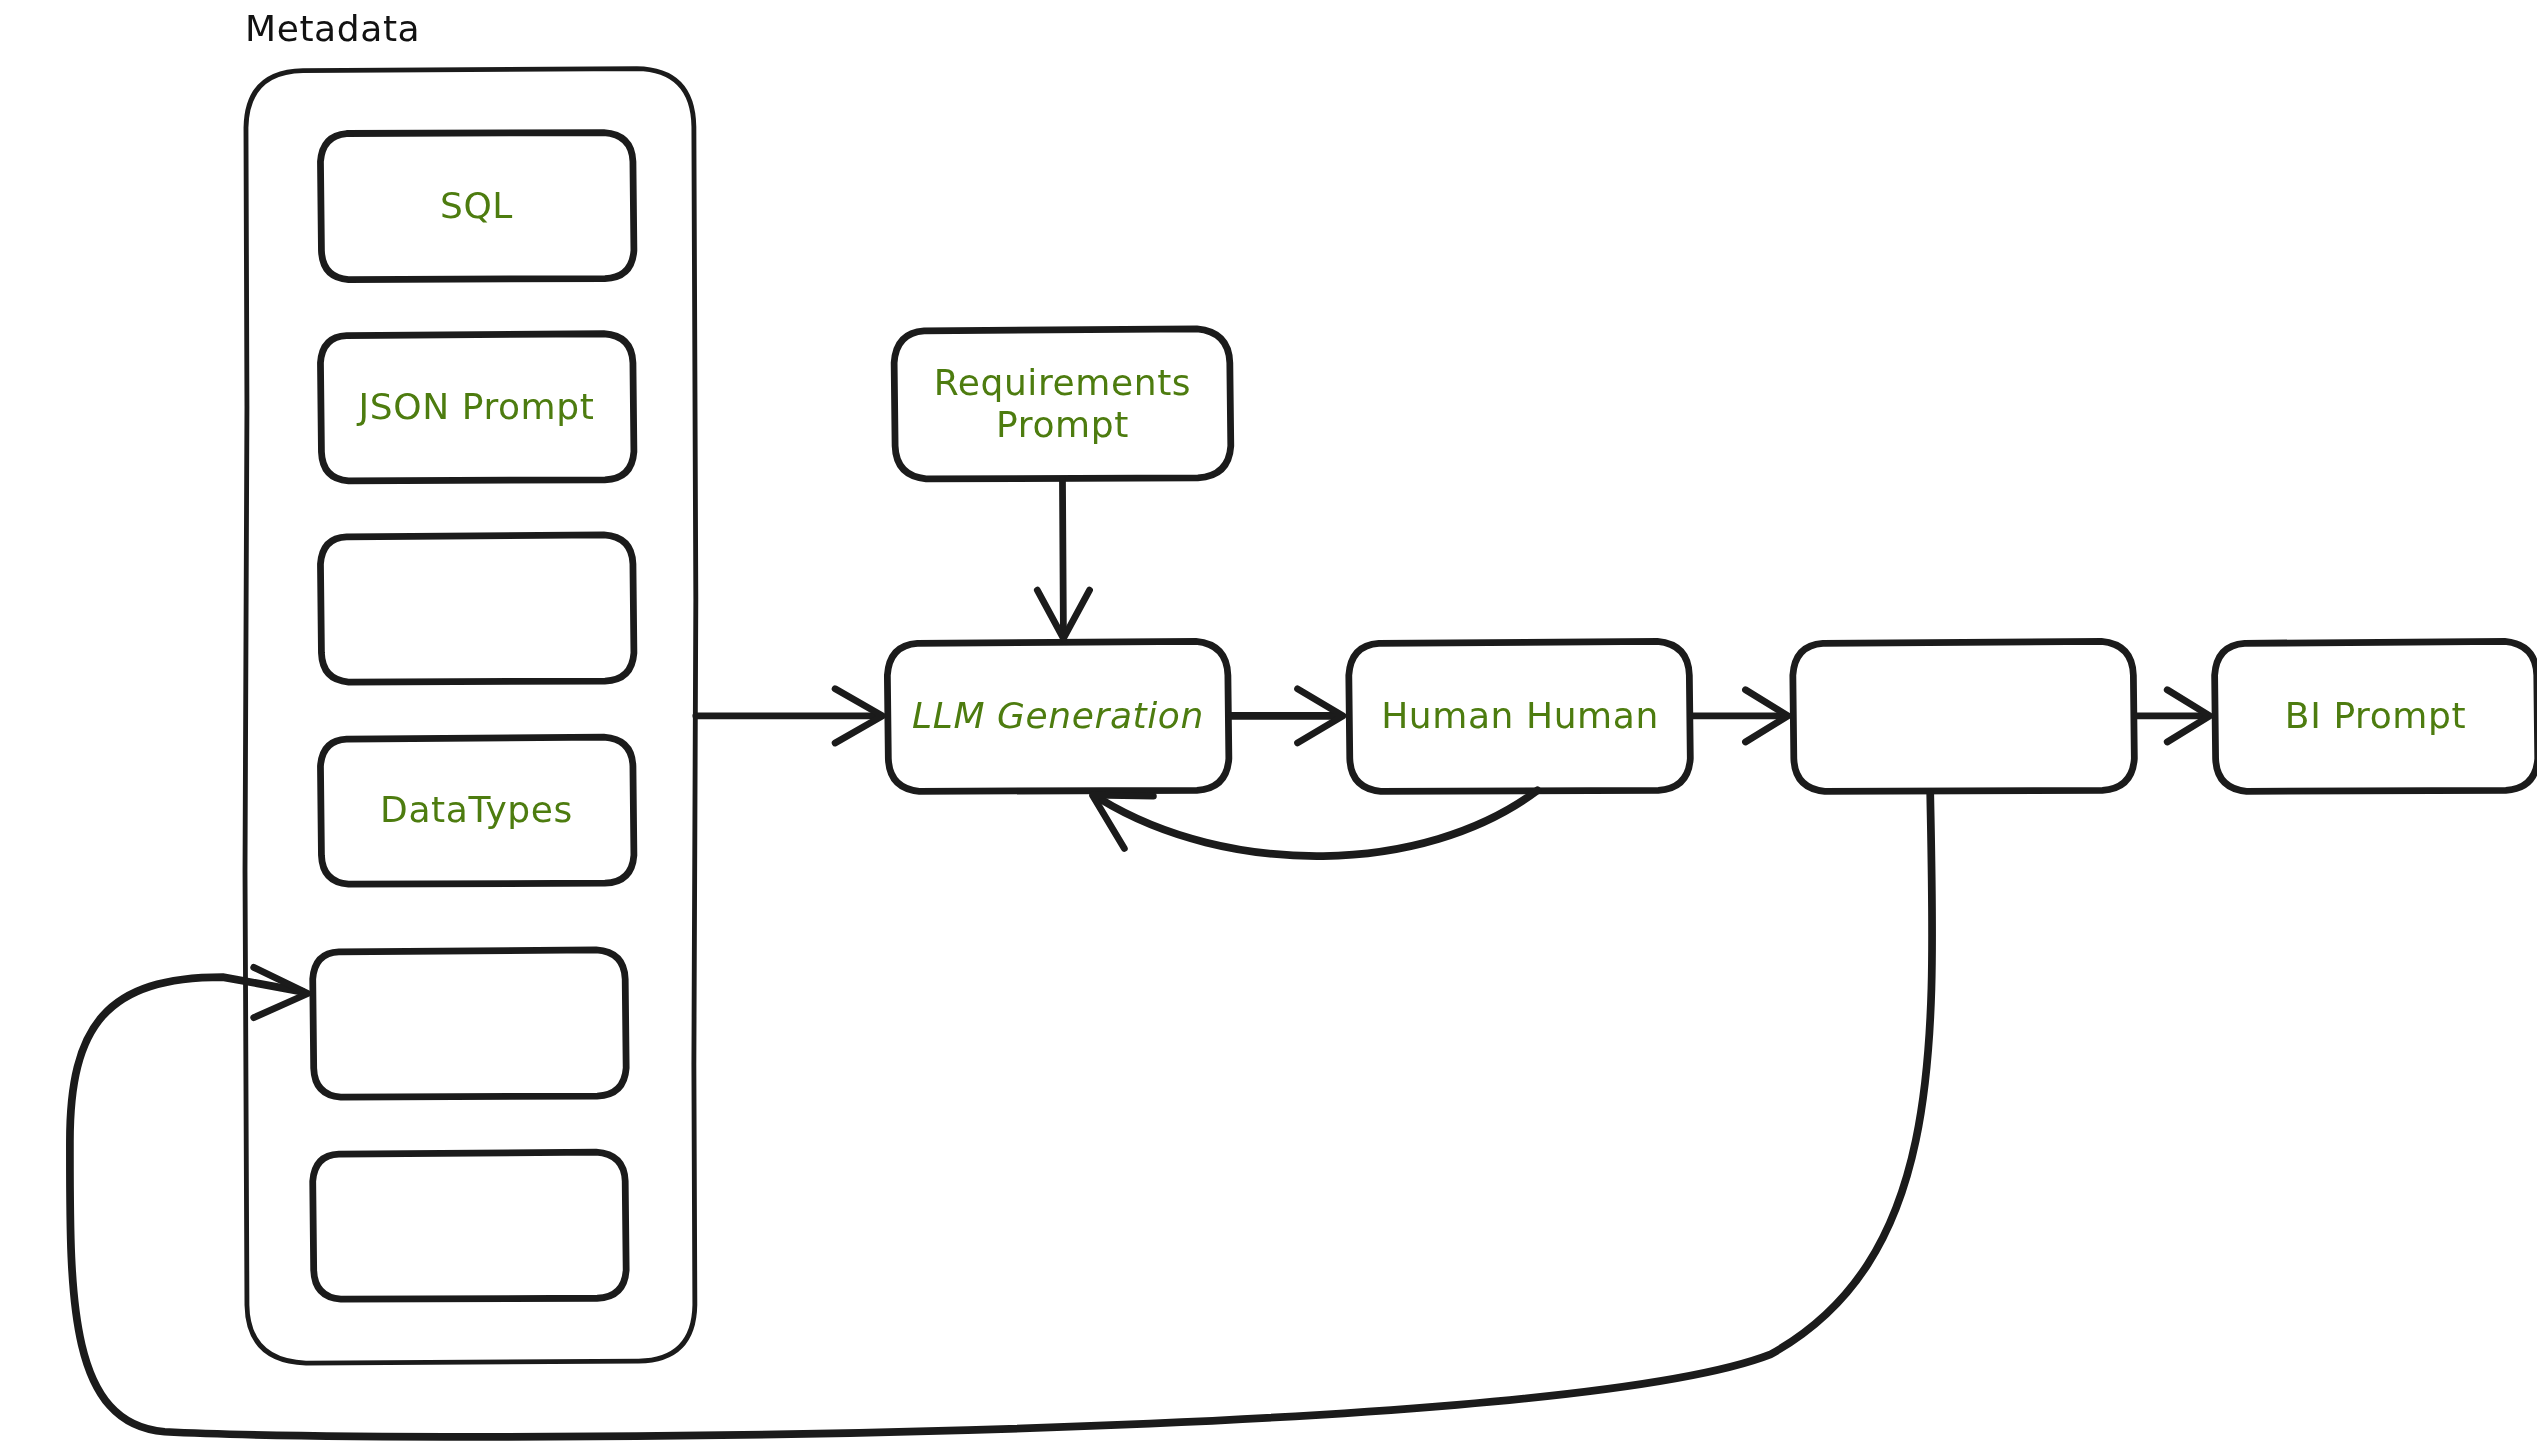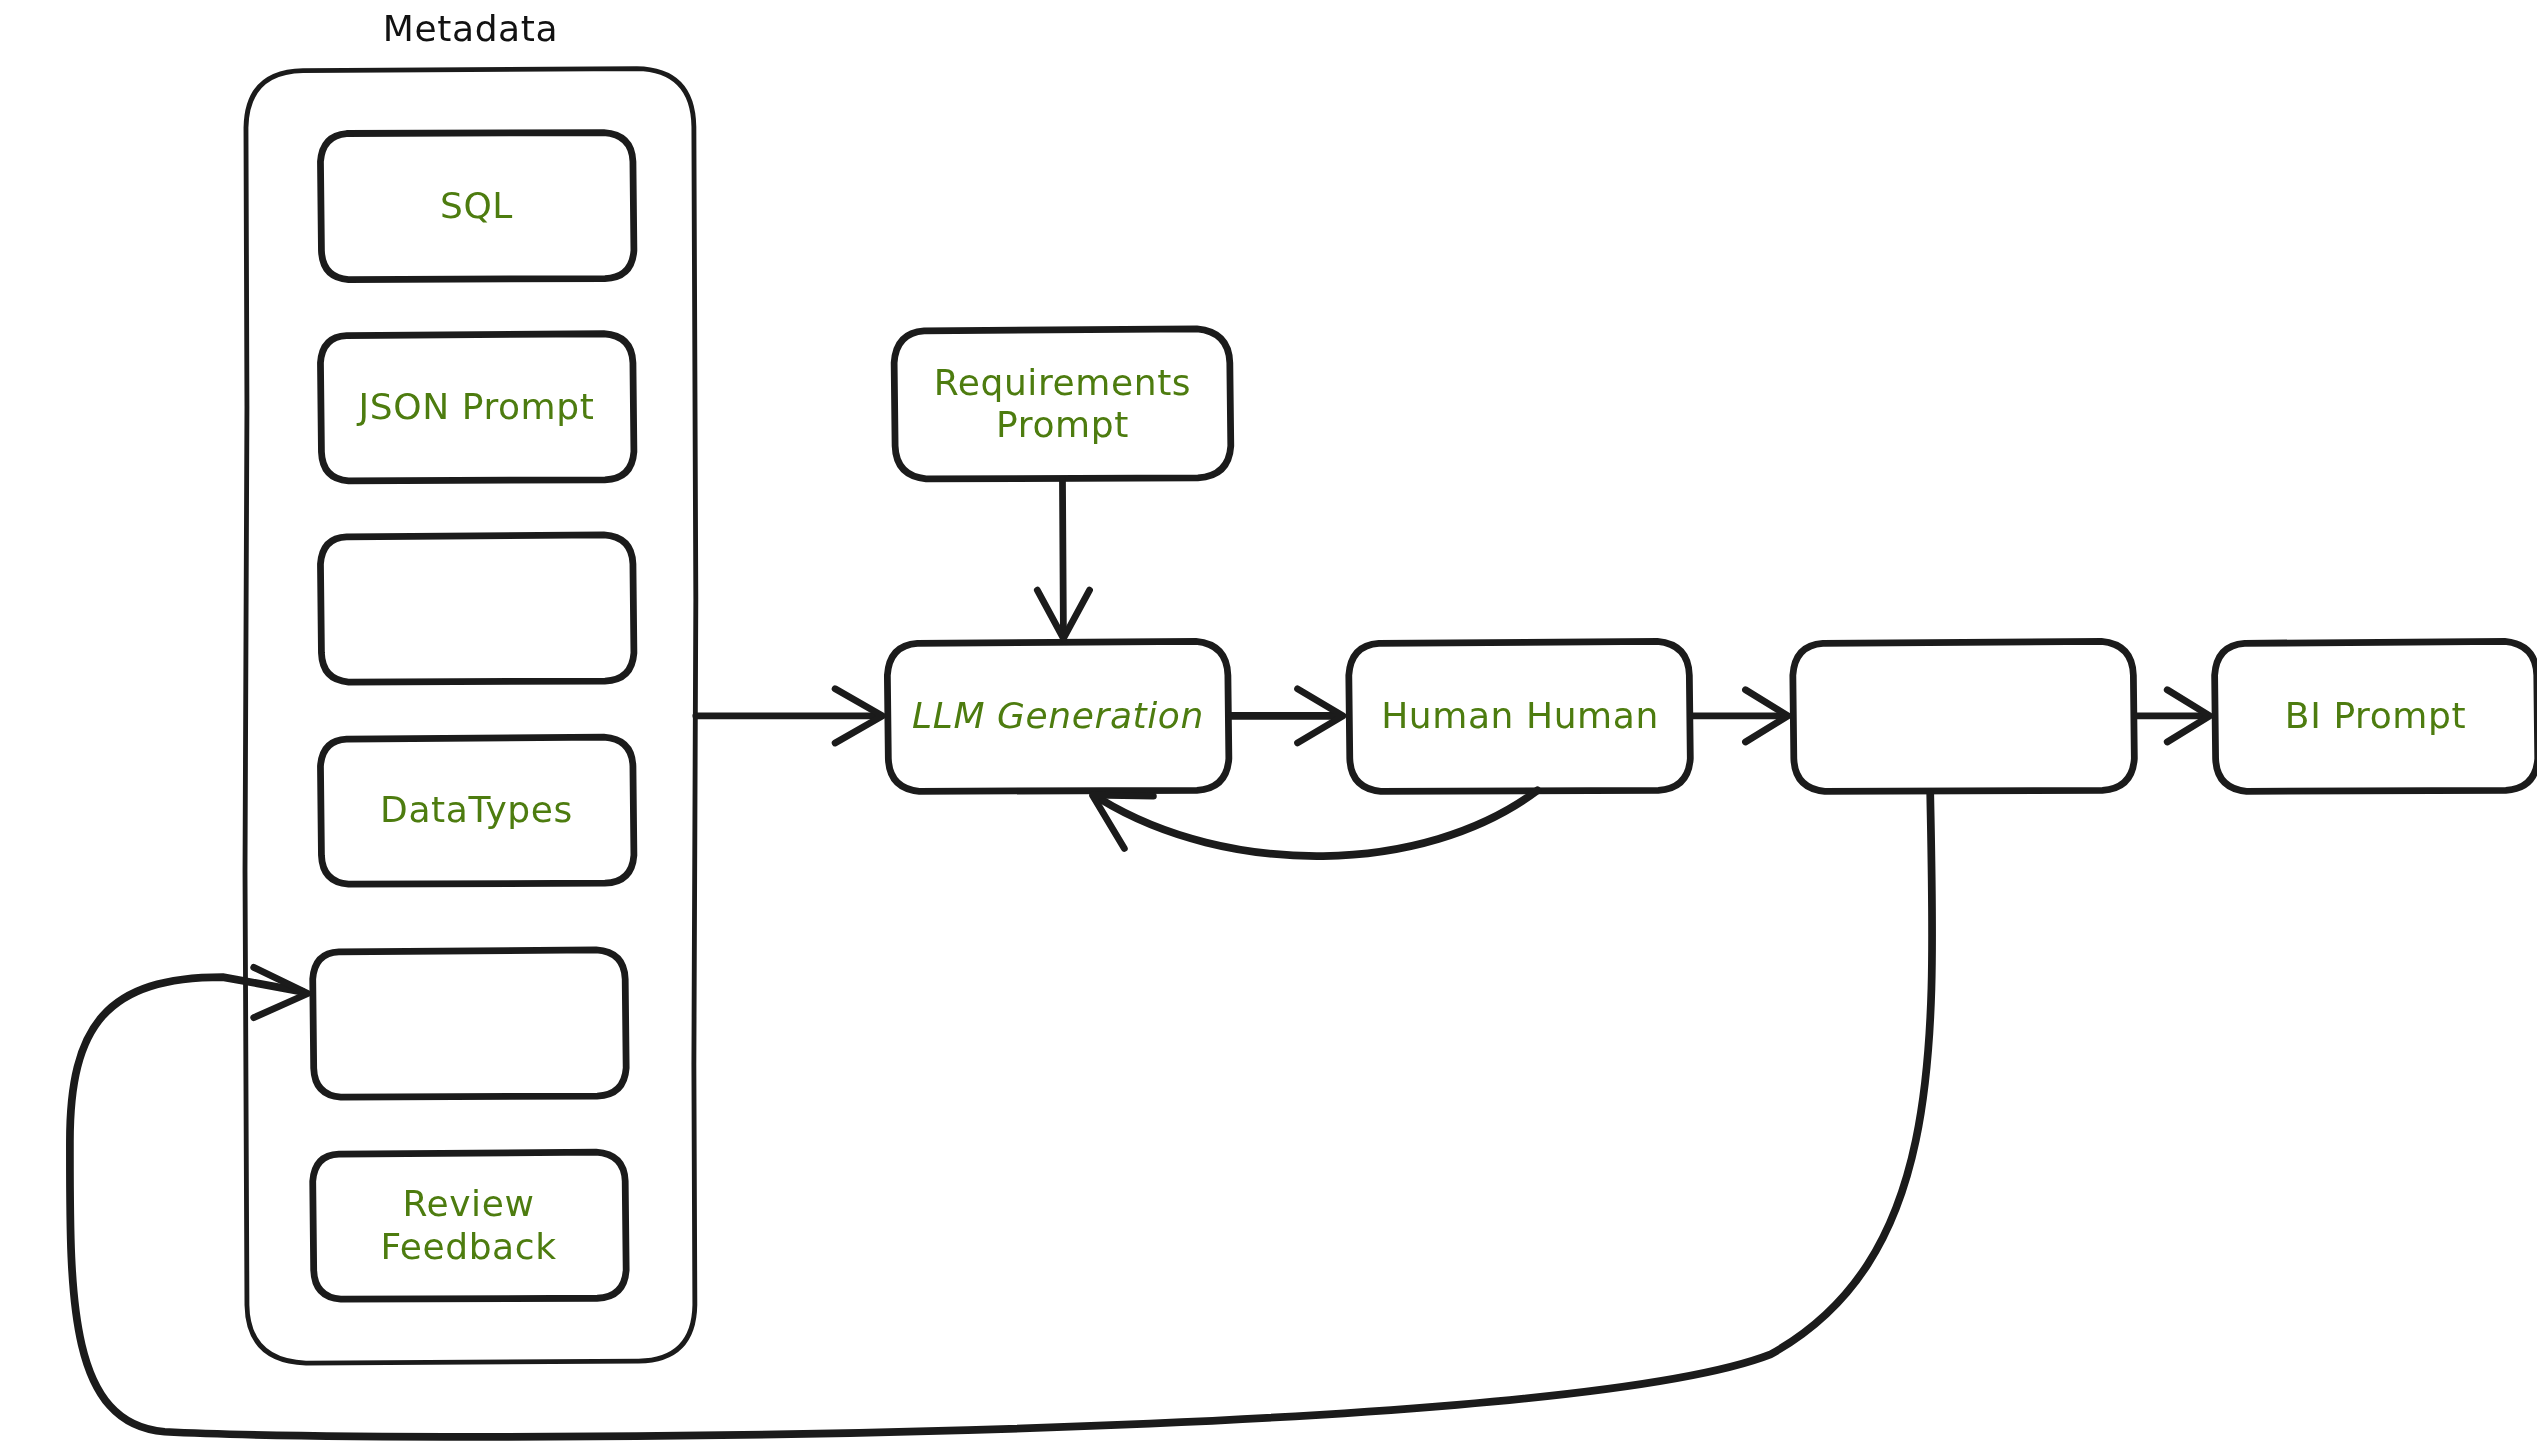--- a/index.html
+++ b/index.html
@@ -69,21 +69,20 @@
     white-space: pre-line;
     pointer-events: none;
     -webkit-font-smoothing: antialiased;
   }
   .group-title {
     position: absolute;
     color: #121212;
     font-family: "DejaVu Sans", sans-serif;
     font-size: 36px;
     letter-spacing: 0.6px;
-    text-align: center;
     white-space: nowrap;
   }
   .hit {
     position: absolute;
     background: transparent;
   }
 </style>
 </head>
 <body>
 
@@ -215,22 +214,20 @@
   <div class="group-title" style="left: 245px; top: 7.7px; width: 451px;">Metadata</div>
 
   <div class="node-label" style="left: 320px; top: 133px; width: 313px; height: 147px;">SQL</div>
 
   <div class="node-label" style="left: 320px; top: 334px; width: 313px; height: 147px;">JSON Prompt</div>
 
 
   <div class="node-label" style="left: 320px; top: 737px; width: 313px; height: 147px;">DataTypes</div>
 
 
-  <div class="node-label" style="left: 312px; top: 1152px; width: 313px; height: 147px;">Review
-Feedback</div>
 
   <div class="node-label" style="left: 894px; top: 329px; width: 337px; height: 150px;">Requirements
 Prompt</div>
 
   <div class="node-label" style="left: 887px; top: 641px; width: 342px; height: 150px; font-style: italic;">LLM Generation</div>
 
   <div class="node-label" style="left: 1349px; top: 641px; width: 342px; height: 150px;">Human Human</div>
 
 
   <div class="node-label" style="left: 2214px; top: 641px; width: 323px; height: 150px;">BI Prompt</div>

